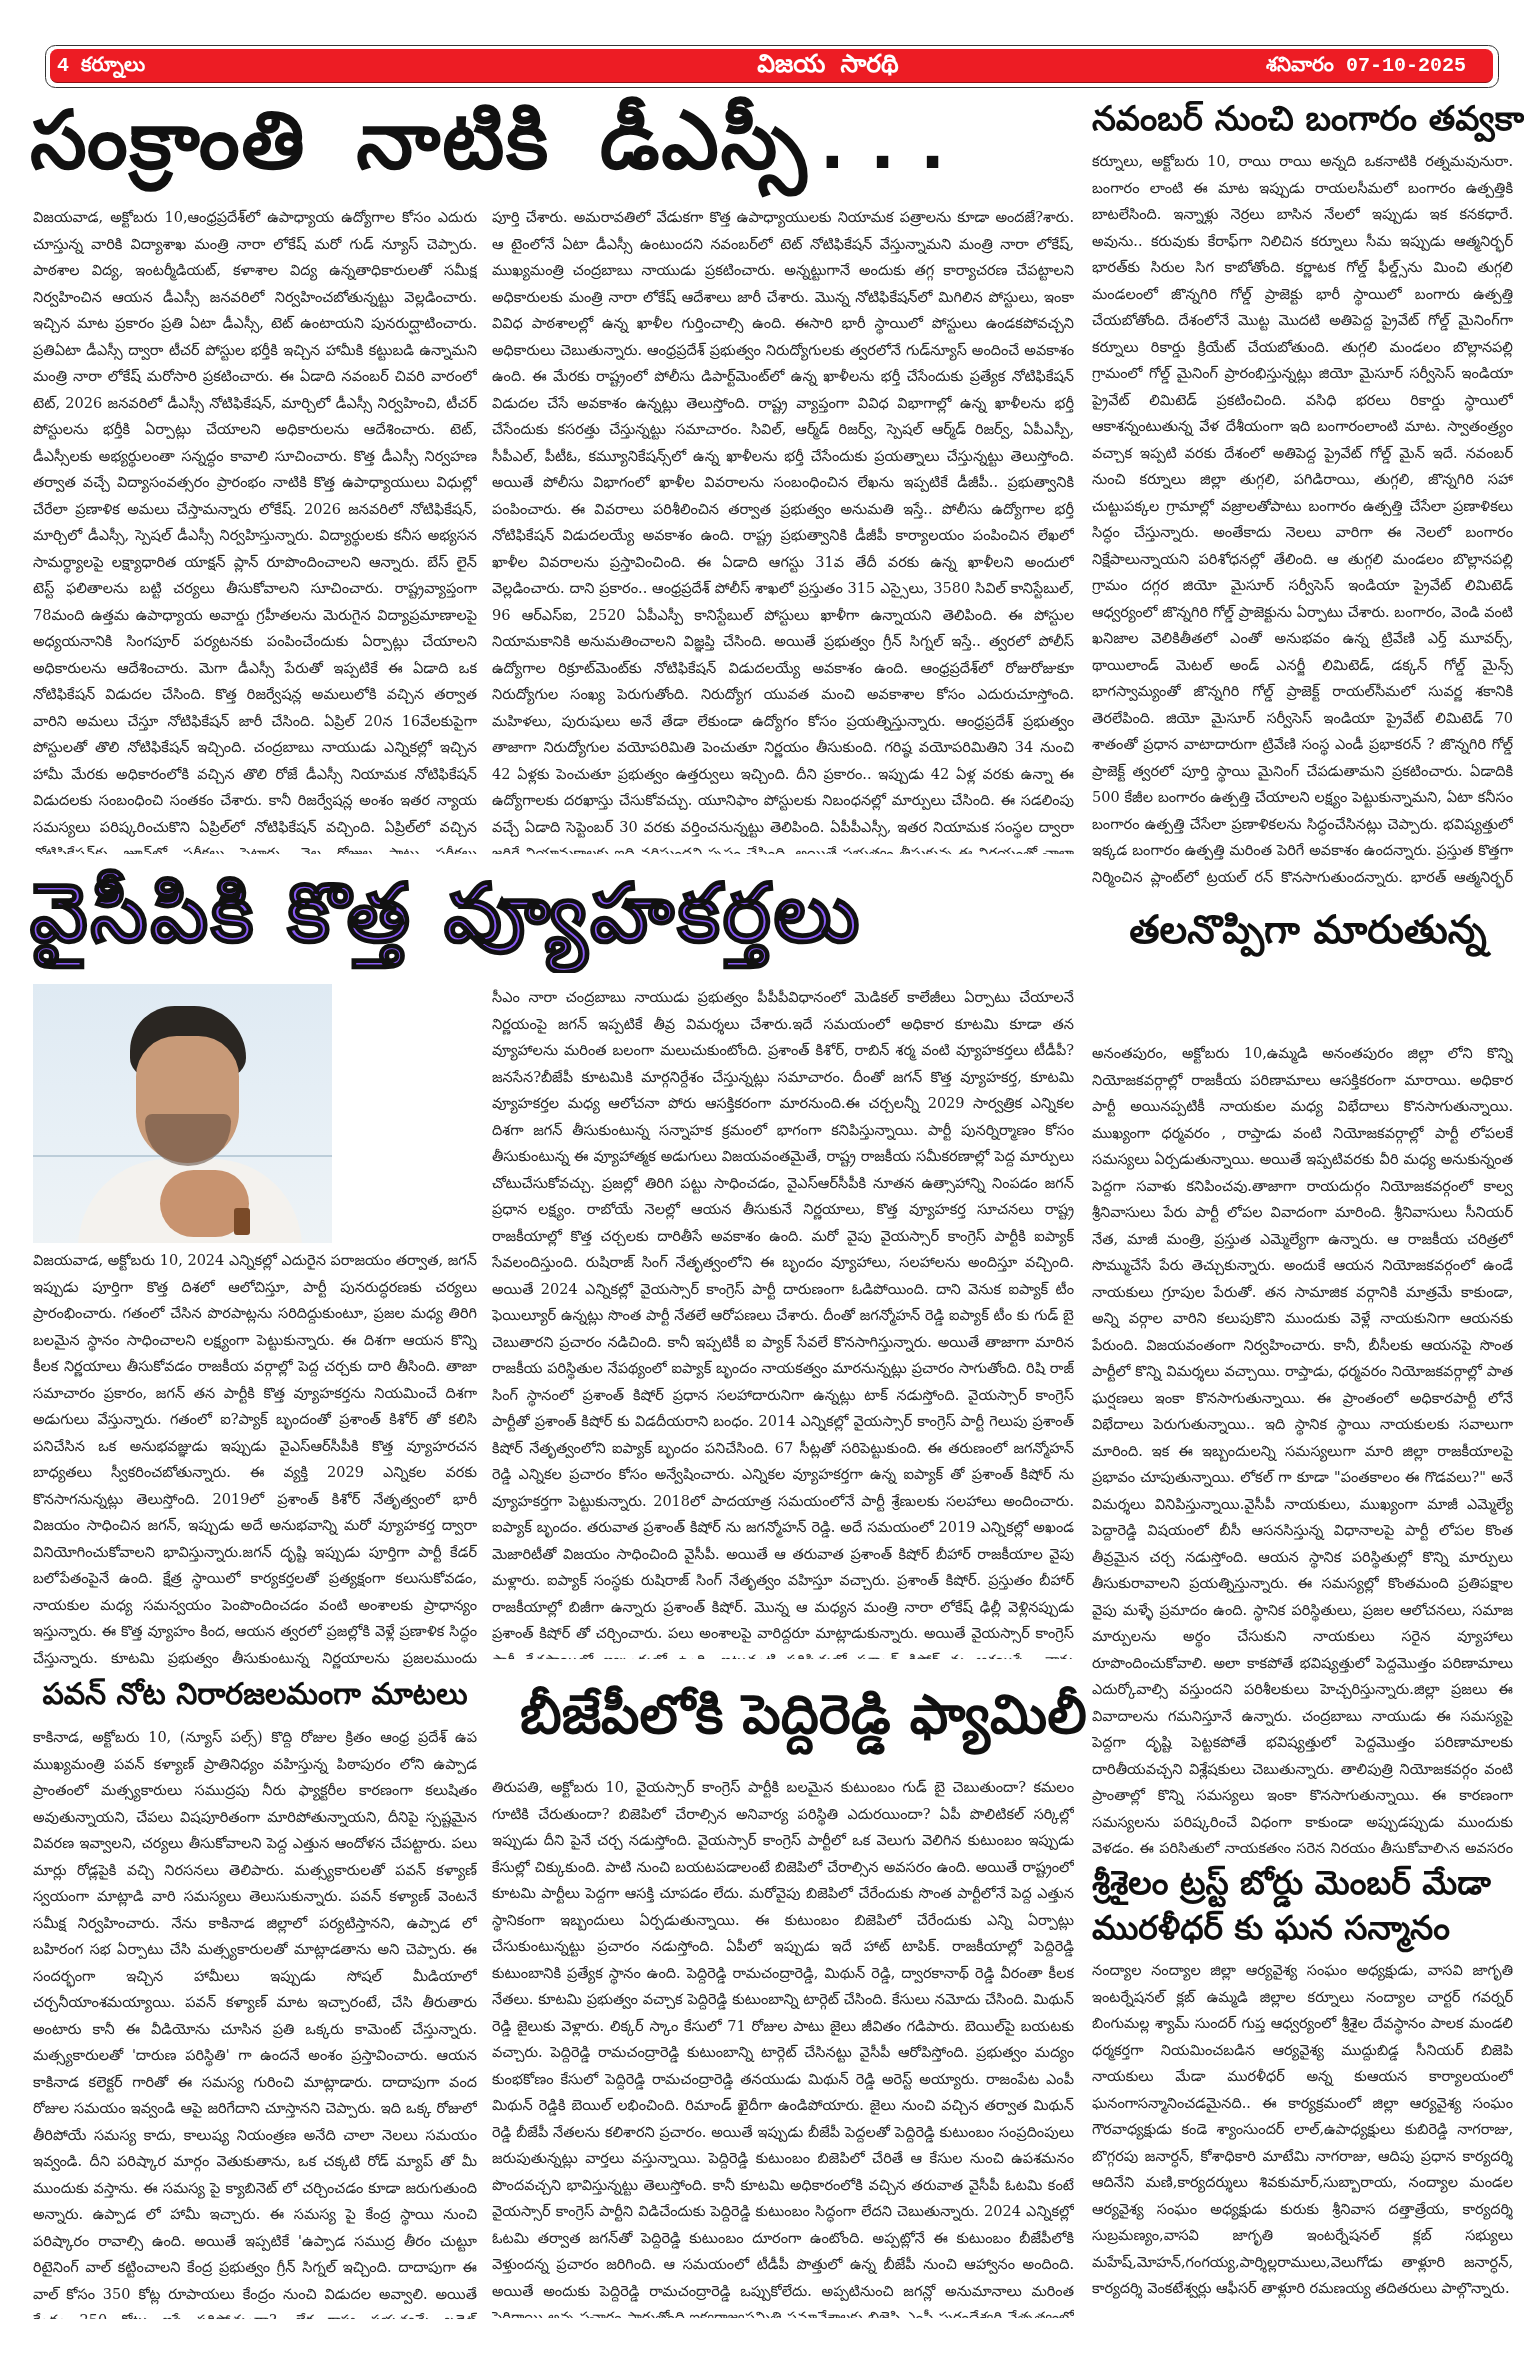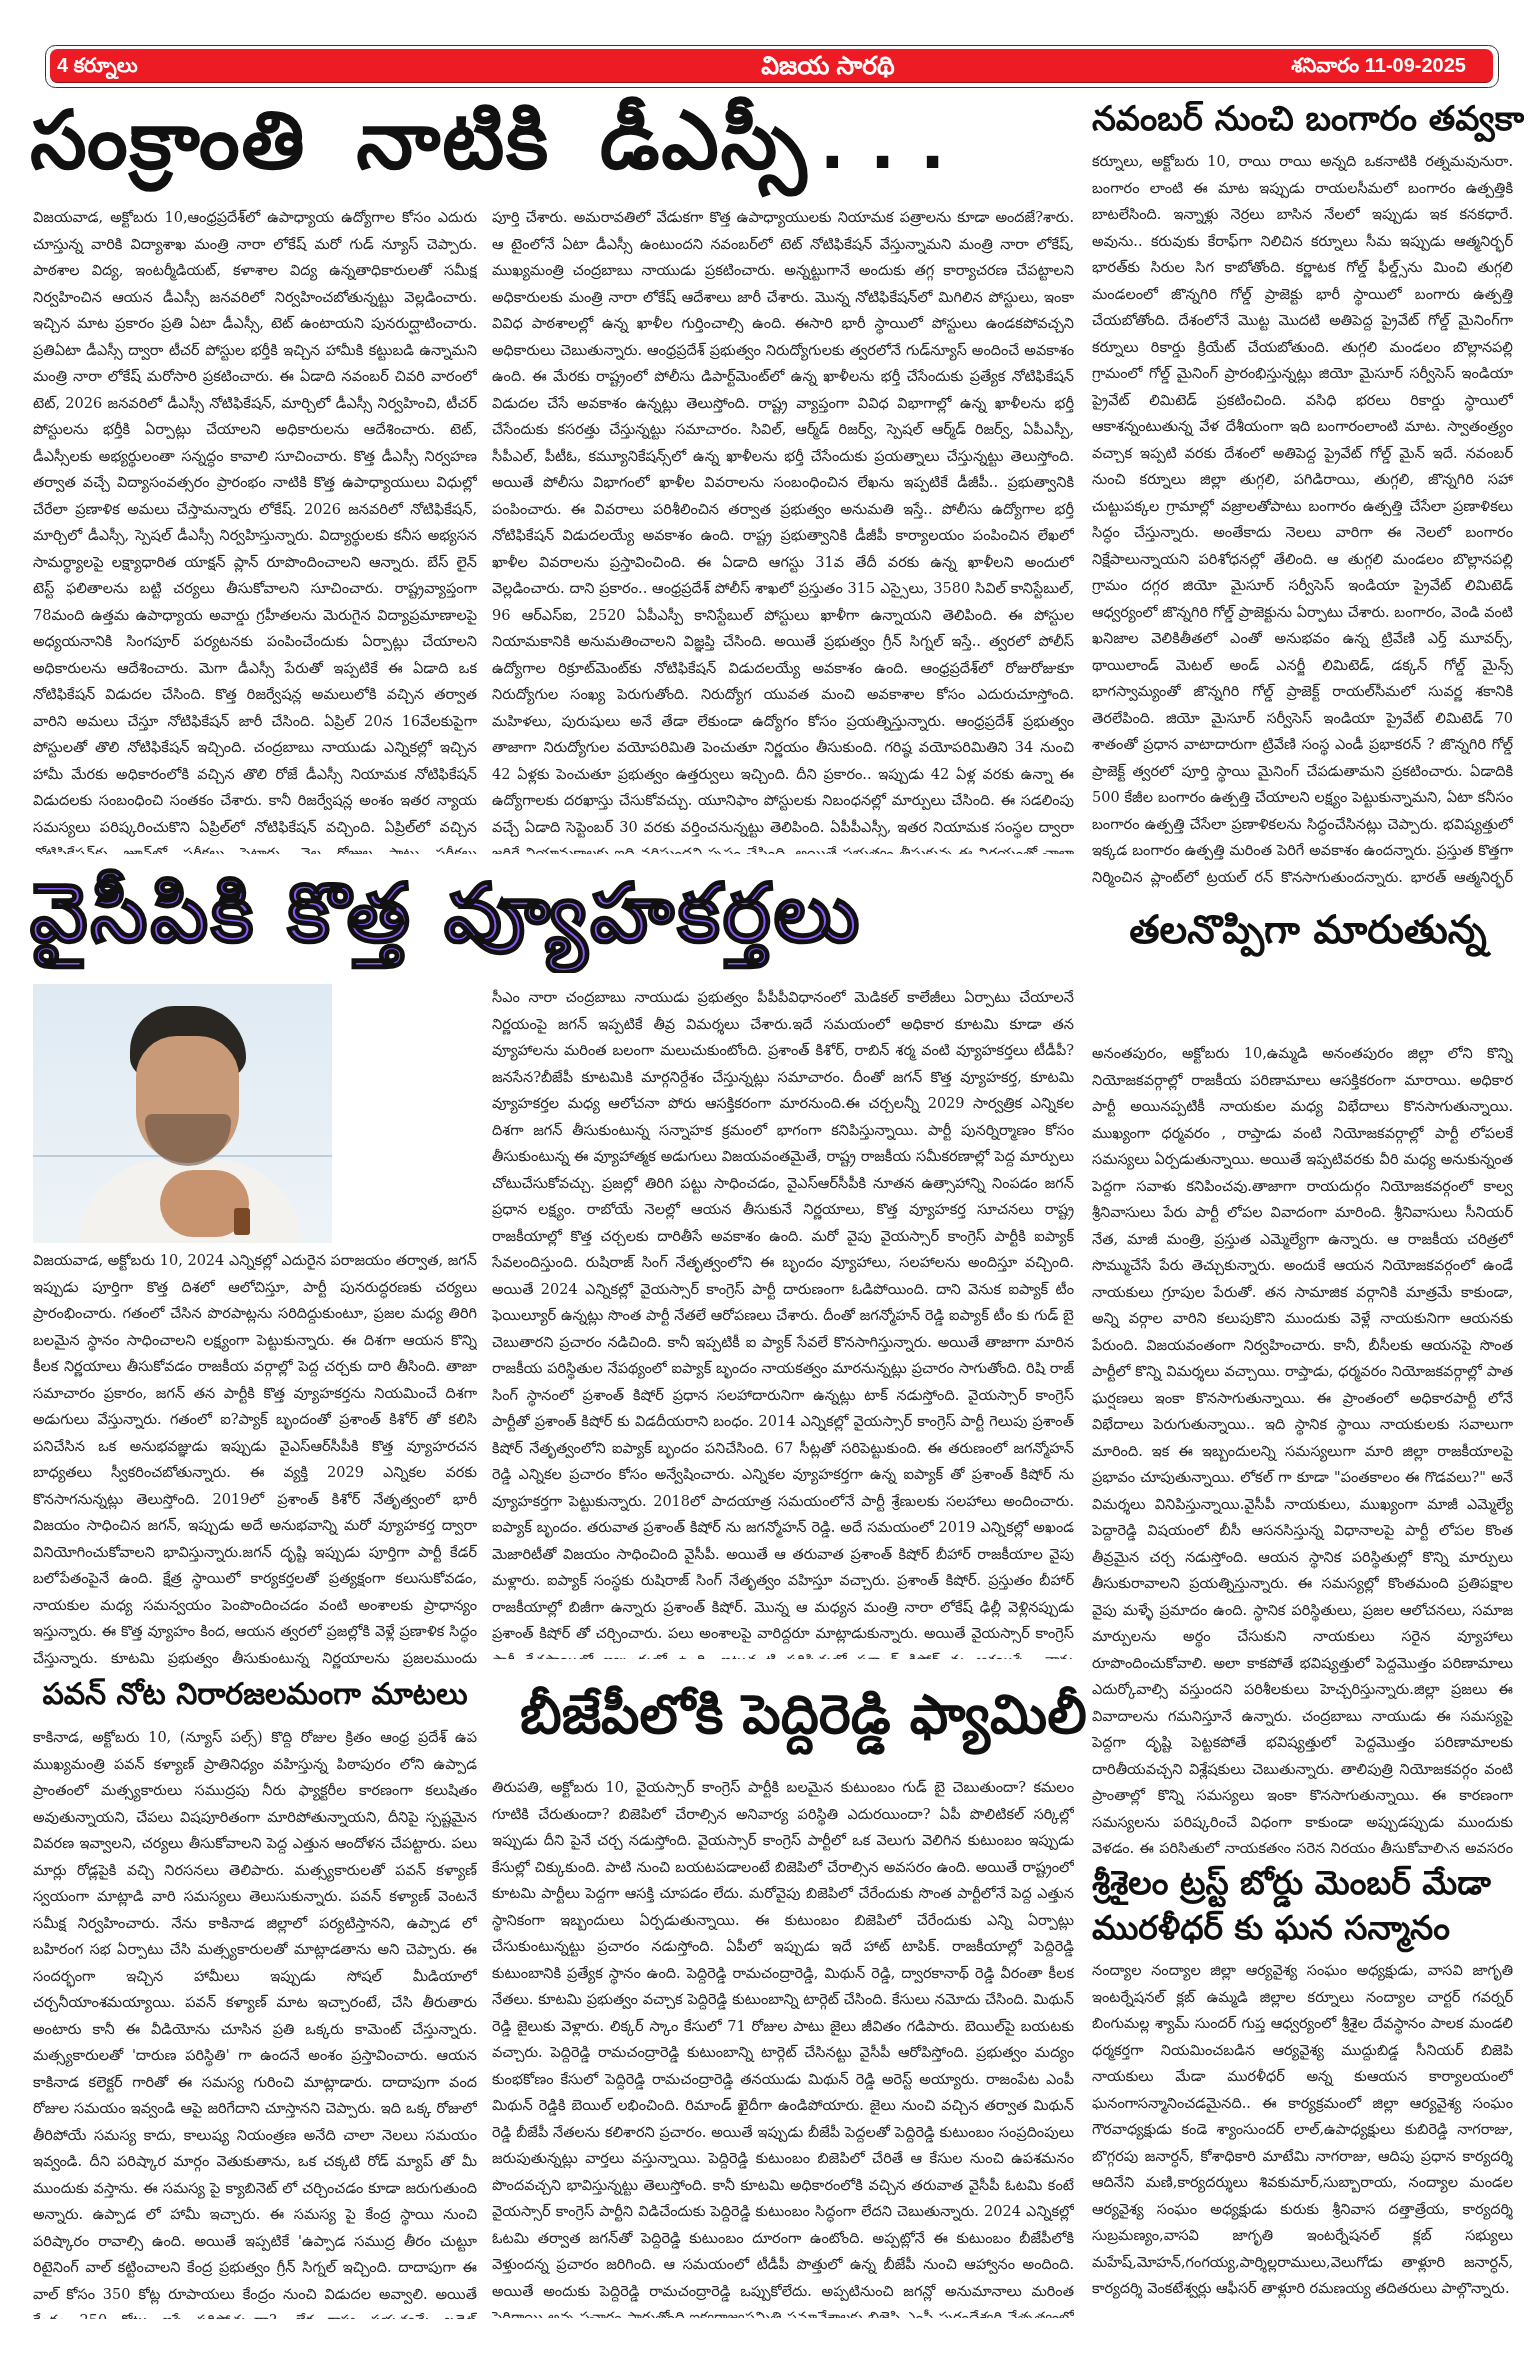--- a/index.html
+++ b/index.html
@@ -2,21 +2,21 @@
 <html style="font-size:12px"><head>
 <meta charset="utf-8">
 <style>
   html, body { margin: 0; padding: 0; background: #ffffff; }
   body { width: 1541px; height: 2377px; position: relative; overflow: hidden; font-family: "DejaVu Serif", serif; color: #1a1a1a; }
   .abs { position: absolute; }
 
   
   .mast-outer { left: 45px; top: 45px; width: 1454px; height: 43px; border: 1.5px solid #333; border-radius: 10.4px; box-sizing: border-box; background: #fff; }
   .mast-inner { left: 50px; top: 49px; width: 1443px; height: 34px; background: #ED1C24; border-radius: 7.5px; border-bottom: 1.5px solid #8a1016; box-sizing: border-box; }
-  .mast-text { color: #fff; font-family: Liberation Sans, sans-serif; font-weight: bold; top: 53px; font-size: 20px; line-height: 25px; white-space: nowrap; }
+  .mast-text { color: #fff; font-family: Liberation Mono, monospace; font-weight: bold; top: 53px; font-size: 20px; line-height: 25px; white-space: nowrap; }
   .mast-left { left: 57px; }
   .mast-center { left: 716px; width: 224px; text-align: center; font-size: 25px; }
   .mast-right { right: 75px; text-align: right; }
 
   
   .hl { font-family: "DejaVu Sans", sans-serif; font-weight: bold; color: #111; white-space: nowrap; overflow: hidden; }
   .hl-main { left: 30px; top: 95px; width: 1044px; height: 104px; font-size: 81px; line-height: 104px; letter-spacing: 1.5px; font-family: Liberation Mono, monospace; }
   .hl-gold { left: 1092px; top: 91px; width: 432px; height: 54px; font-size: 34px; line-height: 54px; }
   .hl-ysr { left: 30px; top: 857px; width: 1044px; height: 116px; font-size: 81px; line-height: 112px; color: #8b5cf6; -webkit-text-stroke: 2.2px #111; letter-spacing: 3px; }
   .hl-tala { left: 1092px; top: 895px; width: 432px; text-align: center; font-size: 39px; line-height: 70px; white-space: normal; height: 142px; }
@@ -48,21 +48,21 @@
   .photo .hands { position:absolute; left: 127px; top: 186px; width: 89px; height: 67px; background: #c8936f; border-radius: 37px; }
   .photo .watch { position:absolute; left: 201px; top: 224px; width: 16.4px; height: 27px; background: #7a4a28; border-radius: 3px; }
 </style>
 </head>
 <body>
 
 <div class="abs mast-outer"></div>
 <div class="abs mast-inner"></div>
 <div class="abs mast-text mast-left">4 కర్నూలు</div>
 <div class="abs mast-text mast-center">విజయ సారథి</div>
-<div class="abs mast-text mast-right">శనివారం 11-09-2025</div>
+<div class="abs mast-text mast-right">శనివారం 07-10-2025</div>
 
 <div>
   <div class="abs hl hl-main">సంక్రాంతి నాటికి డీఎస్సీ...</div>
   <div class="abs col c1a">
       <p>విజయవాడ, అక్టోబరు 10,ఆంధ్రప్రదేశ్‌లో ఉపాధ్యాయ ఉద్యోగాల కోసం ఎదురు చూస్తున్న వారికి విద్యాశాఖ మంత్రి నారా లోకేష్ మరో గుడ్ న్యూస్ చెప్పారు. పాఠశాల విద్య, ఇంటర్మీడియట్, కళాశాల విద్య ఉన్నతాధికారులతో సమీక్ష నిర్వహించిన ఆయన డీఎస్సీ జనవరిలో నిర్వహించబోతున్నట్టు వెల్లడించారు. ఇచ్చిన మాట ప్రకారం ప్రతి ఏటా డీఎస్సీ, టెట్ ఉంటాయని పునరుద్ఘాటించారు. ప్రతిఏటా డీఎస్సీ ద్వారా టీచర్ పోస్టుల భర్తీకి ఇచ్చిన హామీకి కట్టుబడి ఉన్నామని మంత్రి నారా లోకేష్ మరోసారి ప్రకటించారు. ఈ ఏడాది నవంబర్ చివరి వారంలో టెట్, 2026 జనవరిలో డీఎస్సీ నోటిఫికేషన్, మార్చిలో డీఎస్సీ నిర్వహించి, టీచర్ పోస్టులను భర్తీకి ఏర్పాట్లు చేయాలని అధికారులను ఆదేశించారు. టెట్, డీఎస్సీలకు అభ్యర్థులంతా సన్నద్ధం కావాలి సూచించారు. కొత్త డీఎస్సీ నిర్వహణ తర్వాత వచ్చే విద్యాసంవత్సరం ప్రారంభం నాటికి కొత్త ఉపాధ్యాయులు విధుల్లో చేరేలా ప్రణాళిక అమలు చేస్తామన్నారు లోకేష్. 2026 జనవరిలో నోటిఫికేషన్, మార్చిలో డీఎస్సీ, స్పెషల్ డీఎస్సీ నిర్వహిస్తున్నారు. విద్యార్థులకు కనీస అభ్యసన సామర్థ్యాలపై లక్ష్యాధారిత యాక్షన్ ప్లాన్ రూపొందించాలని ఆన్నారు. బేస్ లైన్ టెస్ట్ ఫలితాలను బట్టి చర్యలు తీసుకోవాలని సూచించారు. రాష్ట్రవ్యాప్తంగా 78మంది ఉత్తమ ఉపాధ్యాయ అవార్డు గ్రహీతలను మెరుగైన విద్యాప్రమాణాలపై అధ్యయనానికి సింగపూర్ పర్యటనకు పంపించేందుకు ఏర్పాట్లు చేయాలని అధికారులను ఆదేశించారు. మెగా డీఎస్సీ పేరుతో ఇప్పటికే ఈ ఏడాది ఒక నోటిఫికేషన్ విడుదల చేసింది. కొత్త రిజర్వేషన్ల అమలులోకి వచ్చిన తర్వాత వారిని అమలు చేస్తూ నోటిఫికేషన్ జారీ చేసింది. ఏప్రిల్ 20న 16వేలకుపైగా పోస్టులతో తొలి నోటిఫికేషన్ ఇచ్చింది. చంద్రబాబు నాయుడు ఎన్నికల్లో ఇచ్చిన హామీ మేరకు అధికారంలోకి వచ్చిన తొలి రోజే డీఎస్సీ నియామక నోటిఫికేషన్ విడుదలకు సంబంధించి సంతకం చేశారు. కానీ రిజర్వేషన్ల అంశం ఇతర న్యాయ సమస్యలు పరిష్కరించుకొని ఏప్రిల్‌లో నోటిఫికేషన్ వచ్చింది. ఏప్రిల్‌లో వచ్చిన నోటిఫికేషన్‌కు జూన్‌లో పరీక్షలు పెట్టారు. నెల రోజుల పాటు పరీక్షలు నిర్వహించారు. అక్కడికి నెల రోజుల తర్వాత ఫలితాలు విడుదల చేసి నియామక ప్రక్రియను కూడా</p>
     </div>
   <div class="abs col c1b">
       <p>పూర్తి చేశారు. అమరావతిలో వేడుకగా కొత్త ఉపాధ్యాయులకు నియామక పత్రాలను కూడా అందజే?శారు. ఆ టైంలోనే ఏటా డీఎస్సీ ఉంటుందని నవంబర్‌లో టెట్ నోటిఫికేషన్ వేస్తున్నామని మంత్రి నారా లోకేష్, ముఖ్యమంత్రి చంద్రబాబు నాయుడు ప్రకటించారు. అన్నట్టుగానే అందుకు తగ్గ కార్యాచరణ చేపట్టాలని అధికారులకు మంత్రి నారా లోకేష్ ఆదేశాలు జారీ చేశారు. మొన్న నోటిఫికేషన్‌లో మిగిలిన పోస్టులు, ఇంకా వివిధ పాఠశాలల్లో ఉన్న ఖాళీల గుర్తించాల్సి ఉంది. ఈసారి భారీ స్థాయిలో పోస్టులు ఉండకపోవచ్చని అధికారులు చెబుతున్నారు. ఆంధ్రప్రదేశ్ ప్రభుత్వం నిరుద్యోగులకు త్వరలోనే గుడ్‌న్యూస్ అందించే అవకాశం ఉంది. ఈ మేరకు రాష్ట్రంలో పోలీసు డిపార్ట్‌మెంట్‌లో ఉన్న ఖాళీలను భర్తీ చేసేందుకు ప్రత్యేక నోటిఫికేషన్ విడుదల చేసే అవకాశం ఉన్నట్లు తెలుస్తోంది. రాష్ట్ర వ్యాప్తంగా వివిధ విభాగాల్లో ఉన్న ఖాళీలను భర్తీ చేసేందుకు కసరత్తు చేస్తున్నట్టు సమాచారం. సివిల్, ఆర్మ్‌డ్ రిజర్వ్, స్పెషల్ ఆర్మ్‌డ్ రిజర్వ్, ఏపీఎస్పీ, సీపీఎల్, పీటీఓ, కమ్యూనికేషన్స్‌లో ఉన్న ఖాళీలను భర్తీ చేసేందుకు ప్రయత్నాలు చేస్తున్నట్టు తెలుస్తోంది. అయితే పోలీసు విభాగంలో ఖాళీల వివరాలను సంబంధించిన లేఖను ఇప్పటికే డీజీపీ.. ప్రభుత్వానికి పంపించారు. ఈ వివరాలు పరిశీలించిన తర్వాత ప్రభుత్వం అనుమతి ఇస్తే.. పోలీసు ఉద్యోగాల భర్తీ నోటిఫికేషన్ విడుదలయ్యే అవకాశం ఉంది. రాష్ట్ర ప్రభుత్వానికి డీజీపీ కార్యాలయం పంపించిన లేఖలో ఖాళీల వివరాలను ప్రస్తావించింది. ఈ ఏడాది ఆగస్టు 31వ తేదీ వరకు ఉన్న ఖాళీలని అందులో వెల్లడించారు. దాని ప్రకారం.. ఆంధ్రప్రదేశ్ పోలీస్ శాఖలో ప్రస్తుతం 315 ఎస్సైలు, 3580 సివిల్ కానిస్టేబుల్, 96 ఆర్ఎస్ఐ, 2520 ఏపీఎస్పీ కానిస్టేబుల్ పోస్టులు ఖాళీగా ఉన్నాయని తెలిపింది. ఈ పోస్టుల నియామకానికి అనుమతించాలని విజ్ఞప్తి చేసింది. అయితే ప్రభుత్వం గ్రీన్ సిగ్నల్ ఇస్తే.. త్వరలో పోలీస్ ఉద్యోగాల రిక్రూట్‌మెంట్‌కు నోటిఫికేషన్ విడుదలయ్యే అవకాశం ఉంది. ఆంధ్రప్రదేశ్‌లో రోజురోజుకూ నిరుద్యోగుల సంఖ్య పెరుగుతోంది. నిరుద్యోగ యువత మంచి అవకాశాల కోసం ఎదురుచూస్తోంది. మహిళలు, పురుషులు అనే తేడా లేకుండా ఉద్యోగం కోసం ప్రయత్నిస్తున్నారు. ఆంధ్రప్రదేశ్ ప్రభుత్వం తాజాగా నిరుద్యోగుల వయోపరిమితి పెంచుతూ నిర్ణయం తీసుకుంది. గరిష్ఠ వయోపరిమితిని 34 నుంచి 42 ఏళ్లకు పెంచుతూ ప్రభుత్వం ఉత్తర్వులు ఇచ్చింది. దీని ప్రకారం.. ఇప్పుడు 42 ఏళ్ల వరకు ఉన్నా ఈ ఉద్యోగాలకు దరఖాస్తు చేసుకోవచ్చు. యూనిఫాం పోస్టులకు నిబంధనల్లో మార్పులు చేసింది. ఈ సడలింపు వచ్చే ఏడాది సెప్టెంబర్ 30 వరకు వర్తించనున్నట్టు తెలిపింది. ఏపీపీఎస్సీ, ఇతర నియామక సంస్థల ద్వారా జరిగే నియామకాలకు ఇది వర్తిస్తుందని స్పష్టం చేసింది. అయితే ప్రభుత్వం తీసుకున్న ఈ నిర్ణయంతో చాలా మంది నిరుద్యోగులకు ఉద్యోగ అవకాశాలు మెరుగుపడనున్నాయి. అందులో ముఖ్యంగా, వయసు కారణంగా ఉద్యోగాలకు అనర్హులుగా ఉన్నవారు.. ఈ వయోపరిమితి పెంపుతో మళ్లీ దరఖాస్తు చేసుకో వచ్చు. అలాంటి వారికి ఇది ఒక గొప్ప అవకాశం అని చెప్పాలి.</p>
     </div>
 </div>

